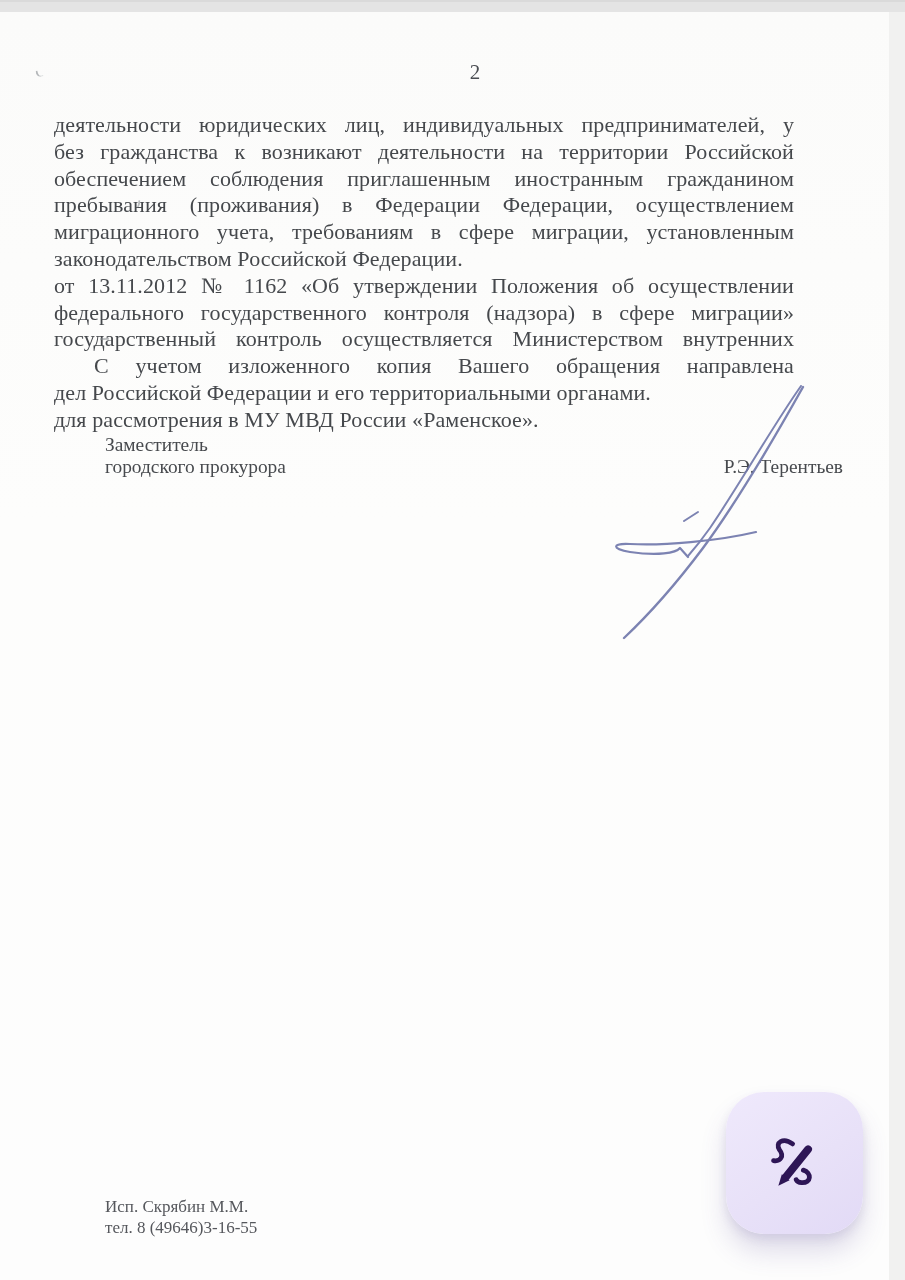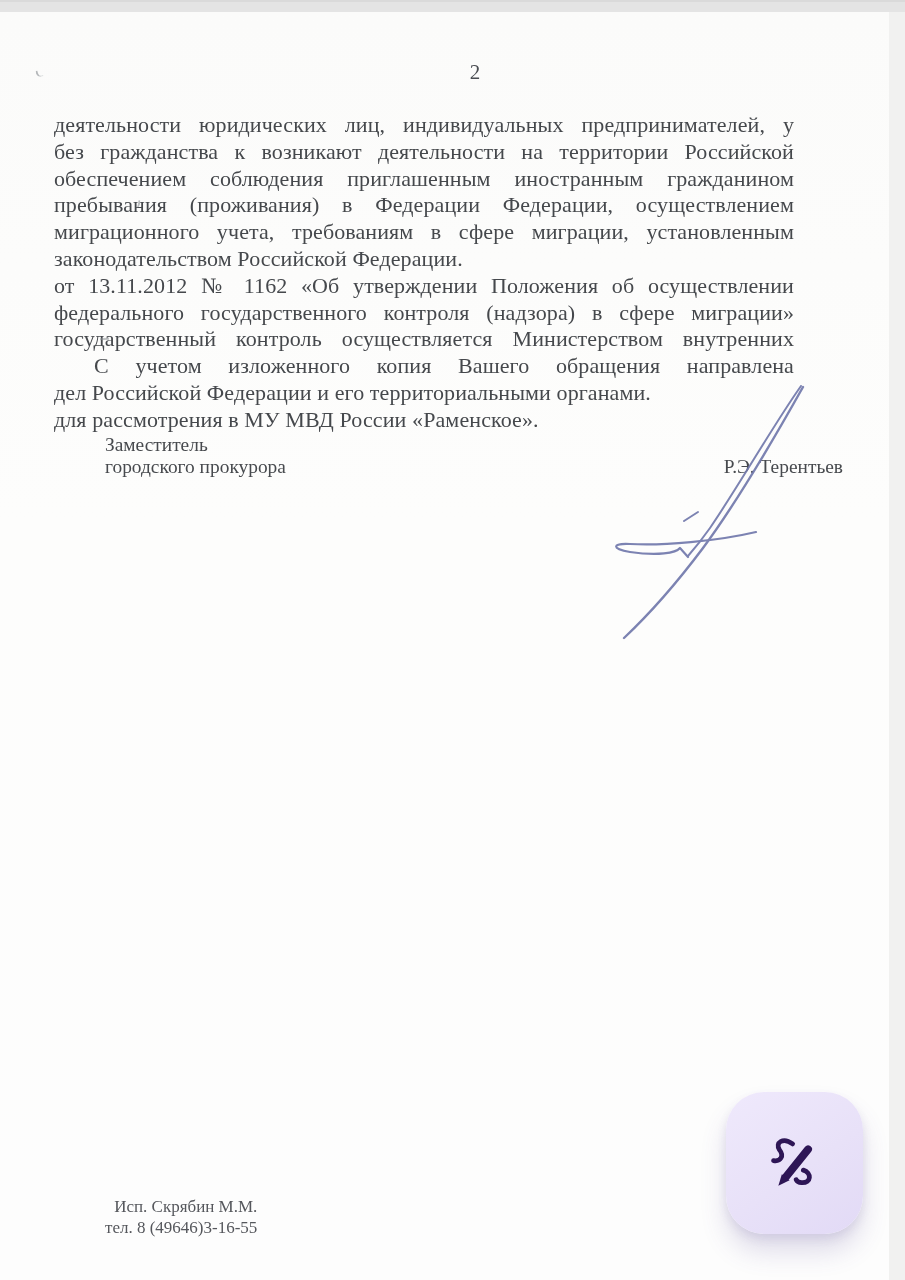--- a/index.html
+++ b/index.html
@@ -43,21 +43,21 @@
   .signer-row {
     margin-left:105px; width:740px;
     display:flex; justify-content:space-between; align-items:flex-end;
     font-size:19.4px; color:#474a4e;
   }
   .signer-pos { line-height:22.5px; }
   .signer-name { line-height:22.5px; padding-right:2px; }
 
   .footer {
     position:absolute; left:105px; top:1184px;
-    font-size:17px; line-height:21px; color:#55575c;text-align:right;
+    font-size:17px; line-height:21px; color:#55575c;
   }
 
   .speck { position:absolute; background:transparent; opacity:.55; }
   .speck-1 { left:36px; top:58px; width:7px; height:7px;
     border-left:2px solid #7d8287; border-bottom:1.5px solid #9aa0a5;
     border-radius:0 0 0 5px; transform:rotate(-12deg); }
   .speck-2 { left:136px; top:188px; width:4px; height:8px;
     border-right:2px solid #84898e; border-radius:0 0 4px 0; transform:rotate(8deg); }
   .speck-3 { left:100px; top:326px; width:9px; height:0;
     border-top:2px solid #8d9196; transform:rotate(-4deg); }

